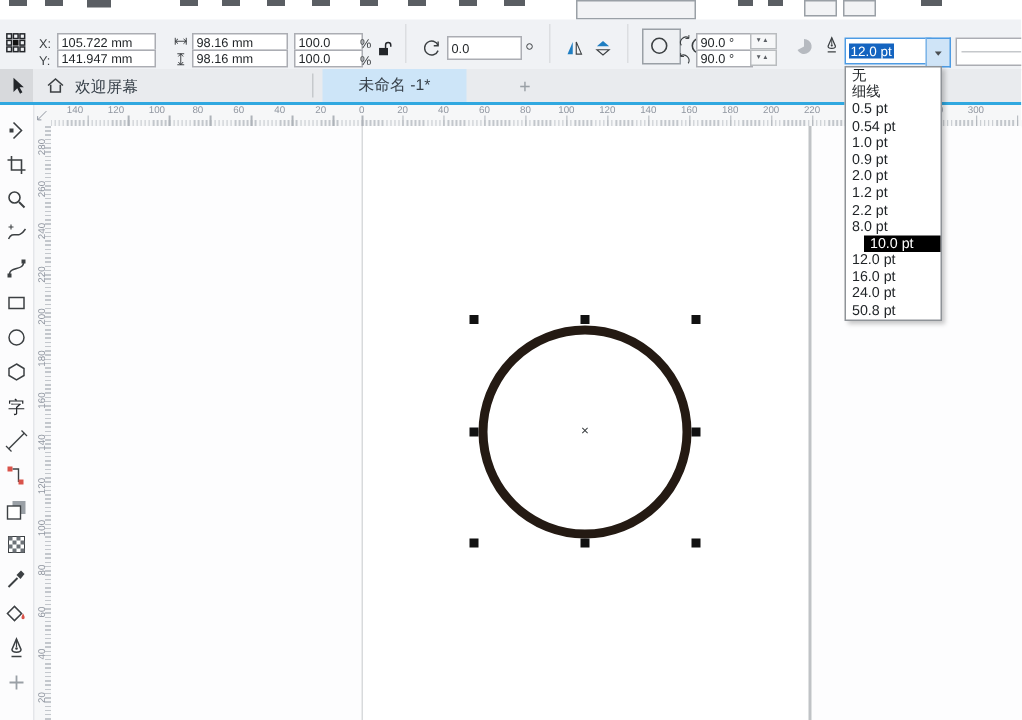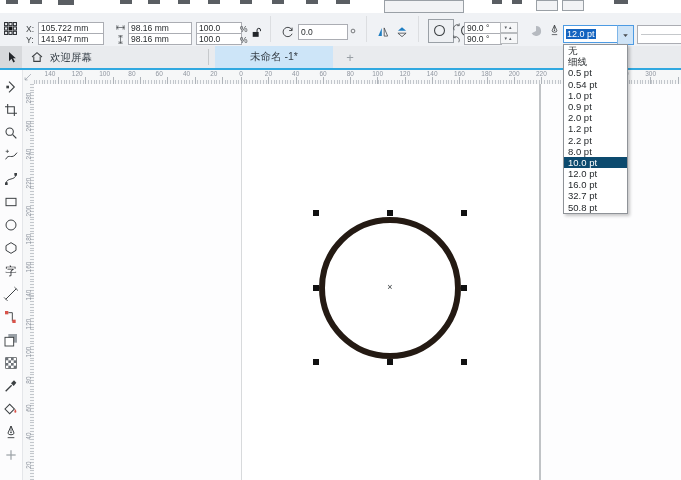--- a/index.html
+++ b/index.html
@@ -31,26 +31,26 @@
   #ow-field .seltext{background:#1464c0;color:#fff;padding:0 1px;}
   #ow-btn{left:617px;top:25px;width:15px;height:18px;background:#cfe4f7;border:1px solid #4d9be3;
           border-left:1px solid #7fb6e8;display:flex;align-items:center;justify-content:center;}
   #style-field{left:637px;top:25px;width:46px;height:17px;background:#fff;border:1px solid #abadb3;}
   #style-field .preview{position:absolute;left:3px;right:3px;top:8px;height:1px;background:#c5c8cb;}
 
   
   #dropdown{left:563px;top:44px;width:63px;background:#fff;border:1px solid #8f9398;z-index:50;
             box-shadow:2px 2px 3px rgba(0,0,0,.22);}
   .dd-item{height:11.2px;font-size:9.5px;line-height:11.2px;padding-left:4px;color:#1f2326;white-space:nowrap;}
-  .dd-item.sel{background:#0c4a6e;color:#fff;}
+  .dd-item.sel{background:#000000;color:#fff;margin-left:12px;}
 
   
   #tabbar{left:0;top:46px;width:681px;height:22px;background:#e9ebee;}
   #pickcell{left:0;top:46px;width:22px;height:22px;background:#d7d9dc;display:flex;align-items:center;justify-content:center;}
-  #tab-active{left:215px;top:46px;width:118px;height:22px;background:#cde5f8;display:flex;align-items:center;justify-content:center;}
+  #tab-active{left:215px;top:46px;width:96px;height:22px;background:#cde5f8;display:flex;align-items:center;justify-content:center;}
   .tabtext{font-size:10.5px;color:#374049;white-space:nowrap;}
   #tabsep{left:208px;top:49px;width:1px;height:16px;background:#c6c9cc;}
   #newtab{left:341px;top:46px;width:18px;height:22px;display:flex;align-items:center;justify-content:center;
           color:#9aa0a6;font-size:13px;}
   #cyanline{left:0;top:68px;width:681px;height:2px;background:#30a8e0;z-index:5;}
 
   
   #hruler{left:34px;top:70px;width:647px;height:14px;background:#f6f7f8;border-bottom:1px solid #e0e2e5;}
   #hruler .ticks{position:absolute;left:0;bottom:0;width:100%;height:4px;
      background-image:repeating-linear-gradient(90deg,#c3c7cc 0,#c3c7cc 1px,transparent 1px,transparent 2.73px);
@@ -532,17 +532,17 @@
       <div class="dd-item">0.54 pt</div>
       <div class="dd-item">1.0 pt</div>
       <div class="dd-item">0.9 pt</div>
       <div class="dd-item">2.0 pt</div>
       <div class="dd-item">1.2 pt</div>
       <div class="dd-item">2.2 pt</div>
       <div class="dd-item">8.0 pt</div>
       <div class="dd-item sel">10.0 pt</div>
       <div class="dd-item">12.0 pt</div>
       <div class="dd-item">16.0 pt</div>
-      <div class="dd-item">32.7 pt</div>
+      <div class="dd-item">24.0 pt</div>
       <div class="dd-item">50.8 pt</div>
     </div>
 
 </div>
 
 </body></html>

